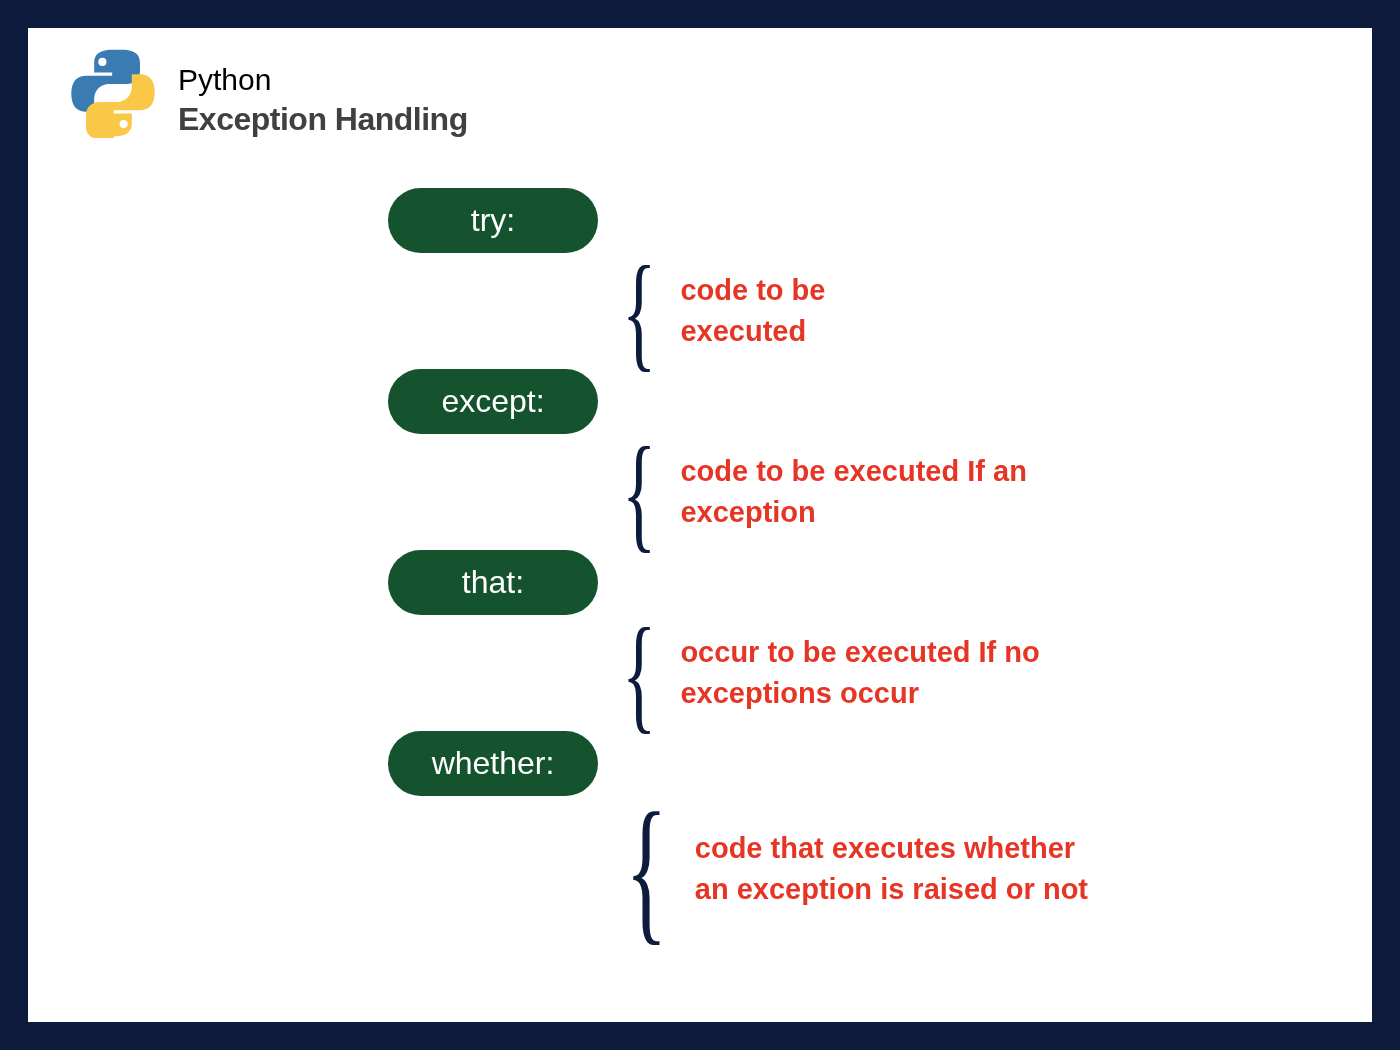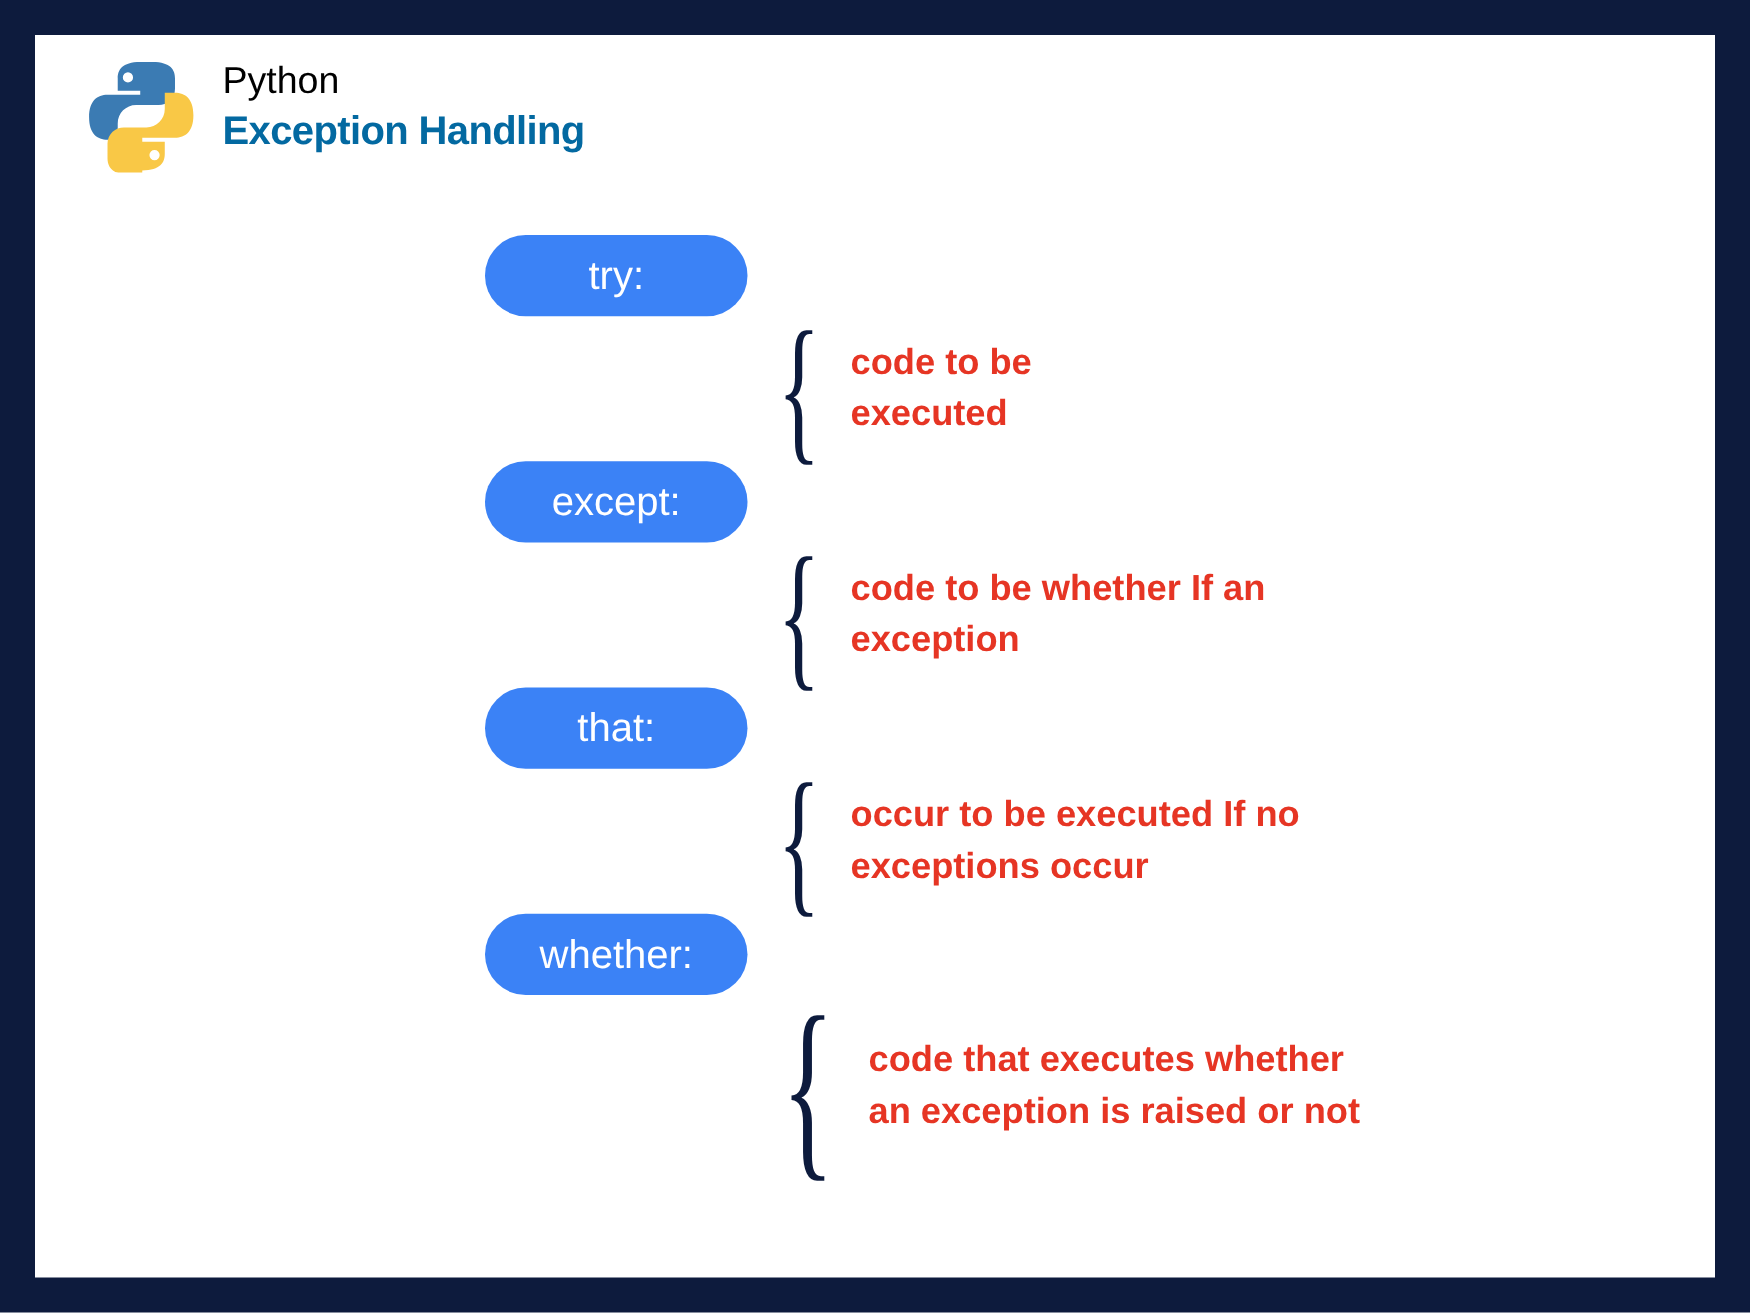--- a/index.html
+++ b/index.html
@@ -14,51 +14,51 @@
     background: #ffffff;
     width: 100%;
     height: 100%;
     position: relative;
   }
   .header {
     position: absolute;
     top: 20px;
     left: 40px;
     display: flex;
-    align-items: flex-start;
+    align-items: flex-end;
     gap: 20px;
   }
   .python-logo {
     width: 90px;
     height: 90px;
     position: relative;
   }
   .header-text {
     display: flex;
     flex-direction: column;
     gap: 4px;
   }
   .header-sub {
     font-size: 30px;
     font-weight: 400;
     color: #000;
   }
   .header-main {
     font-size: 32px;
     font-weight: 800;
-    color: #0369a1;
+    color: #404040;
     letter-spacing: -0.5px;
   }
   .content {
     position: absolute;
     top: 160px;
     left: 360px;
   }
   .pill {
-    background: #3b82f6;
+    background: #14532d;
     color: #ffffff;
     font-size: 32px;
     font-weight: 400;
     padding: 14px 0;
     width: 210px;
     text-align: center;
     border-radius: 40px;
     display: inline-block;
   }
   .desc-row {
@@ -119,21 +119,21 @@
       <div class="desc-row">
         <span class="brace">{</span>
         <div class="desc" style="max-width:200px">code to be executed</div>
       </div>
     </div>
 
     <div class="block">
       <div class="pill">except:</div>
       <div class="desc-row">
         <span class="brace">{</span>
-        <div class="desc">code to be whether If an exception</div>
+        <div class="desc">code to be executed If an exception</div>
       </div>
     </div>
 
     <div class="block">
       <div class="pill">that:</div>
       <div class="desc-row">
         <span class="brace">{</span>
         <div class="desc">occur to be executed If no exceptions occur</div>
       </div>
     </div>

